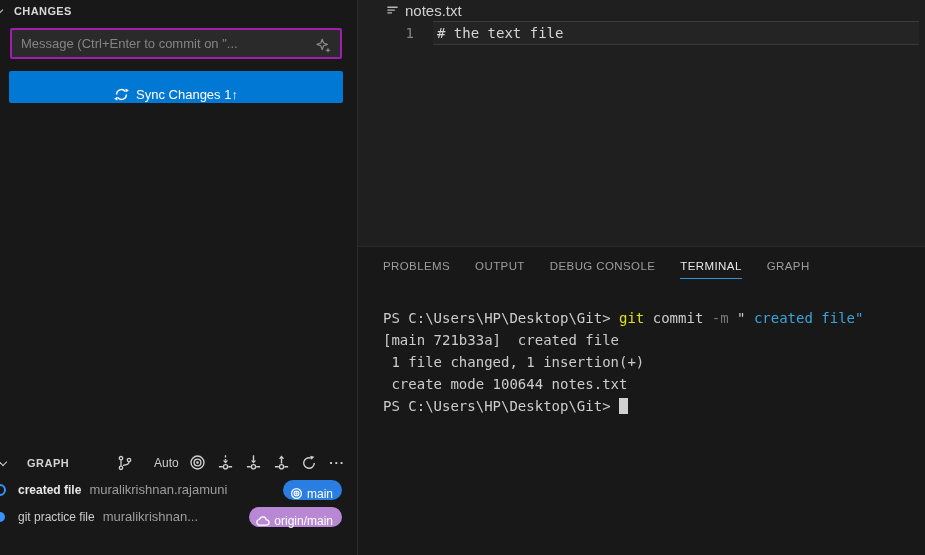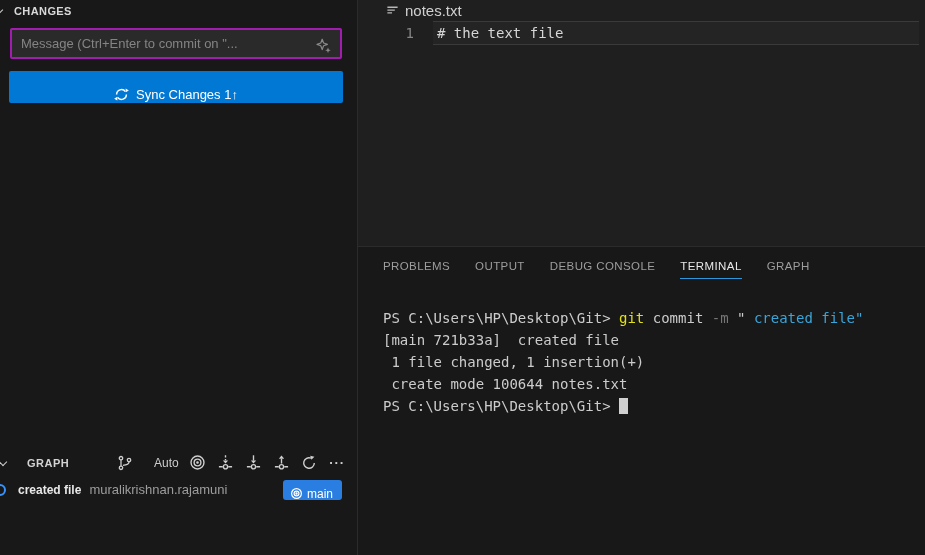--- a/index.html
+++ b/index.html
@@ -62,21 +62,21 @@
     position:relative; height:27px; display:flex; align-items:center;
     padding-left:18px; padding-right:16px; cursor:pointer;
   }
   .g-dot { position:absolute; top:50%; transform:translateY(-50%); border-radius:50%; }
   .g-dot.ring { left:-6px; width:12px; height:12px; border:2.5px solid var(--dot-blue); background:transparent; }
   .g-dot.fill { left:-5px; width:10px; height:10px; background:var(--dot-blue); }
   .g-msg { font-size:12px; color:#cccccc; white-space:nowrap; }
   .g-row.head .g-msg { font-weight:bold; color:#e8e8e8; }
   .g-author { font-size:13px; color:#9d9d9d; margin-left:8px; white-space:nowrap; overflow:hidden; text-overflow:ellipsis; }
   .g-badge {
-    margin-left:auto; flex-shrink:0; height:20px; border-radius:3px;
+    margin-left:auto; flex-shrink:0; height:20px; border-radius:10px;
     display:flex; align-items:center; gap:4px; padding:8px 9px 0 7px;
     color:#ffffff; font-size:12px; white-space:nowrap;
   }
   .g-badge.blue { background:var(--badge-blue); }
   .g-badge.purple { background:var(--badge-purple); }
   
   .editor { position:absolute; left:358px; top:0; width:567px; height:246px; background:#1f1f1f; }
   .ed-tab {
     height:21px; display:flex; align-items:center; gap:6px; padding-left:28px;
     color:#d0d0d0; font-size:15px; cursor:pointer;
@@ -224,20 +224,33 @@
           <span>
             <svg width="13" height="13" viewBox="0 0 16 16" stroke="#ffffff" fill="none" stroke-width="1.5">
               <circle cx="8" cy="8" r="6"></circle>
               <circle cx="8" cy="8" r="3"></circle>
               <circle cx="8" cy="8" r="0.7" fill="#ffffff"></circle>
             </svg>
           </span>
           <span>main</span>
         </span>
       </div>
+      <div class="g-row">
+        <span class="g-dot fill"></span>
+        <span class="g-msg">git practice file</span>
+        <span class="g-author">muralikrishnan...</span>
+        <span class="g-badge purple">
+          <span>
+            <svg width="14" height="12" viewBox="0 0 16 13" fill="none" stroke="#ffffff" stroke-width="1.4">
+              <path d="M4.4 11.2 a3.2 3.2 0 0 1 -0.4 -6.4 a4 4 0 0 1 7.8 0.4 a2.8 2.8 0 0 1 0.4 5.9 Z"></path>
+            </svg>
+          </span>
+          <span>origin/main</span>
+        </span>
+      </div>
     </div>
 </div>
 
 <div class="editor">
   <div class="ed-tab">
     <span>
       <svg width="13" height="13" viewBox="0 0 14 14" stroke="#b8b8b8" stroke-width="1.4" fill="none">
         <path d="M1.5 3.5 h11 M1.5 6.5 h8 M1.5 9.5 h5"></path>
       </svg>
     </span>

